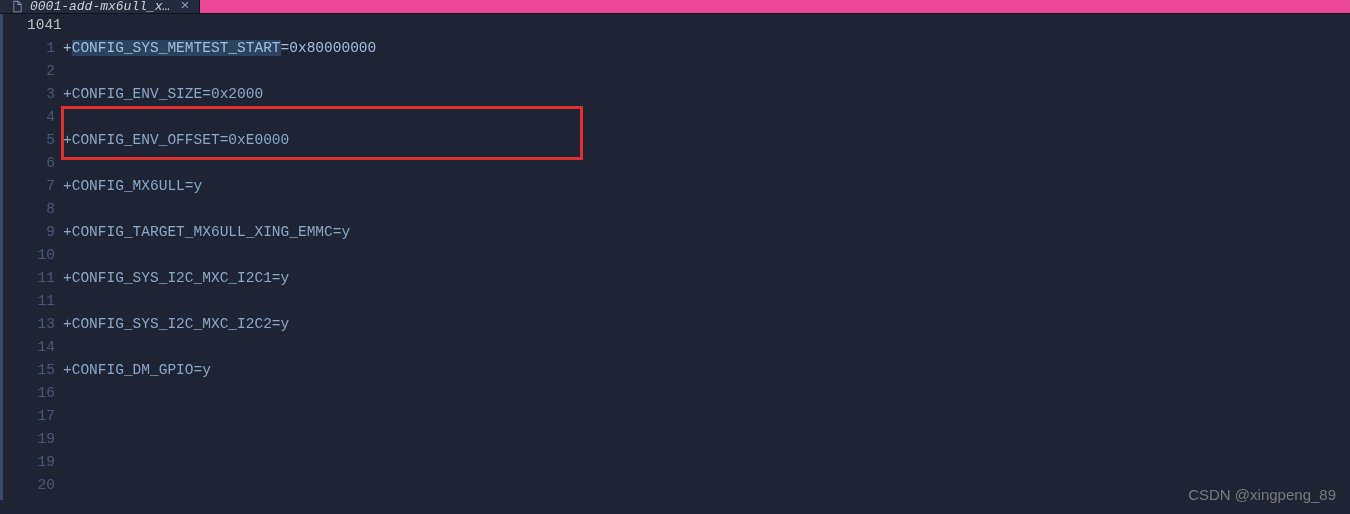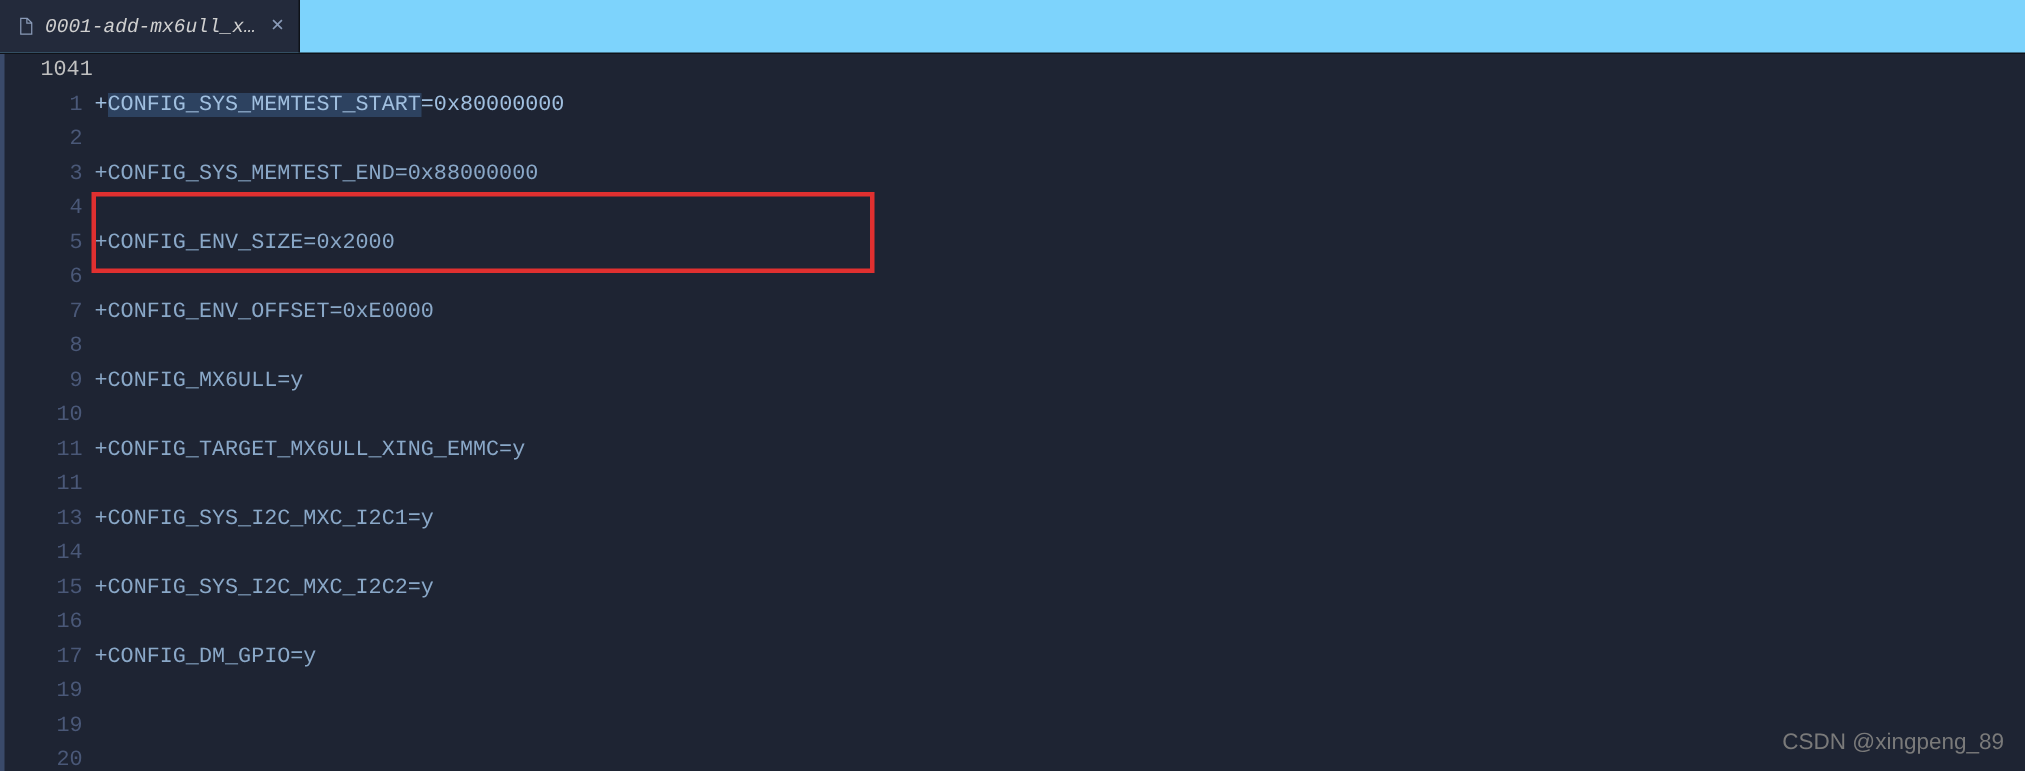--- a/index.html
+++ b/index.html
@@ -9,22 +9,22 @@
       color: #8a9bb8;
       font-size: 14.5px;
       line-height: 23px;
       overflow: hidden;
       width: 1350px;
       height: 514px;
       position: relative;
     }
     .tab-bar {
       display: flex;
-      background: #7dd3fc;
-      height: 36px;
+      background: #ec4899;
+      height: 14px;
       border-bottom: 1px solid #0f1218;
     }
     .tab {
       display: flex;
       align-items: center;
       padding: 0 10px;
       background: #232a3b;
       color: #d0d0d0;
       font-style: italic;
       font-size: 13px;
@@ -145,21 +145,20 @@
     <div class="line-num">14</div>
     <div class="line-num">15</div>
     <div class="line-num">16</div>
     <div class="line-num">17</div>
     <div class="line-num">19</div>
     <div class="line-num">19</div>
     <div class="line-num">20</div>
   </div>
   <div class="code">
 <div class="code-line"><span class="plus first-line-highlight">+</span><span class="highlight-sel">CONFIG_SYS_MEMTEST_START</span><span class="first-line-highlight">=0x80000000</span></div>
-<div class="code-line"><span class="plus">+</span><span>CONFIG_SYS_MEMTEST_END=0x88000000</span></div>
 <div class="code-line"><span class="plus">+</span><span>CONFIG_ENV_SIZE=0x2000</span></div>
 <div class="code-line"><span class="plus">+</span><span>CONFIG_ENV_OFFSET=0xE0000</span></div>
 <div class="code-line"><span class="plus">+</span><span>CONFIG_MX6ULL=y</span></div>
 <div class="code-line"><span class="plus">+</span><span>CONFIG_TARGET_MX6ULL_XING_EMMC=y</span></div>
 <div class="code-line"><span class="plus">+</span><span>CONFIG_SYS_I2C_MXC_I2C1=y</span></div>
 <div class="code-line"><span class="plus">+</span><span>CONFIG_SYS_I2C_MXC_I2C2=y</span></div>
 <div class="code-line"><span class="plus">+</span><span>CONFIG_DM_GPIO=y</span></div>
 <div class="code-line"></div>
 
 

